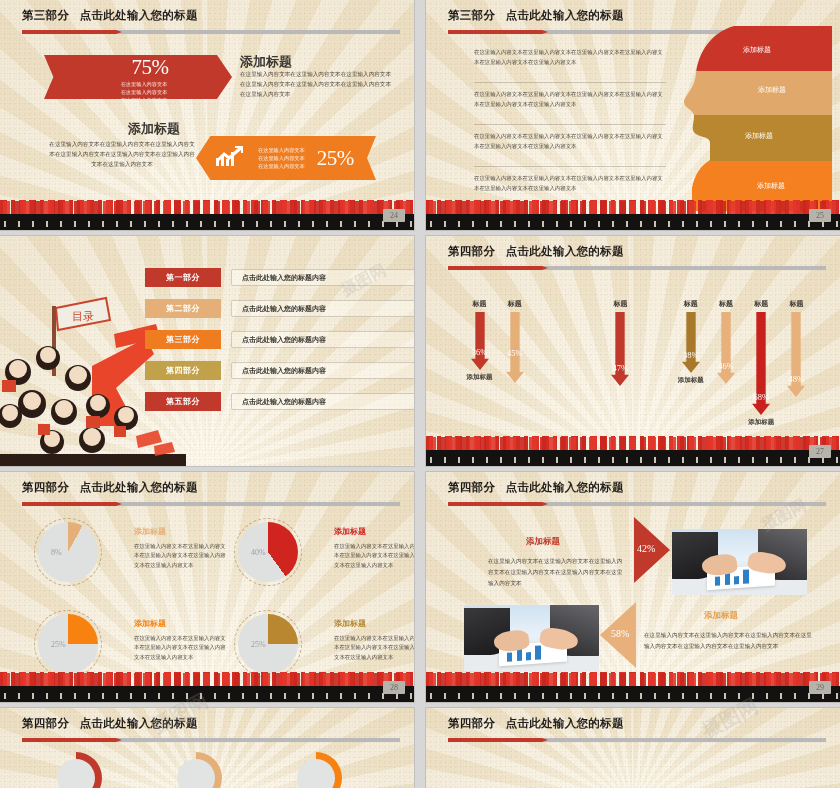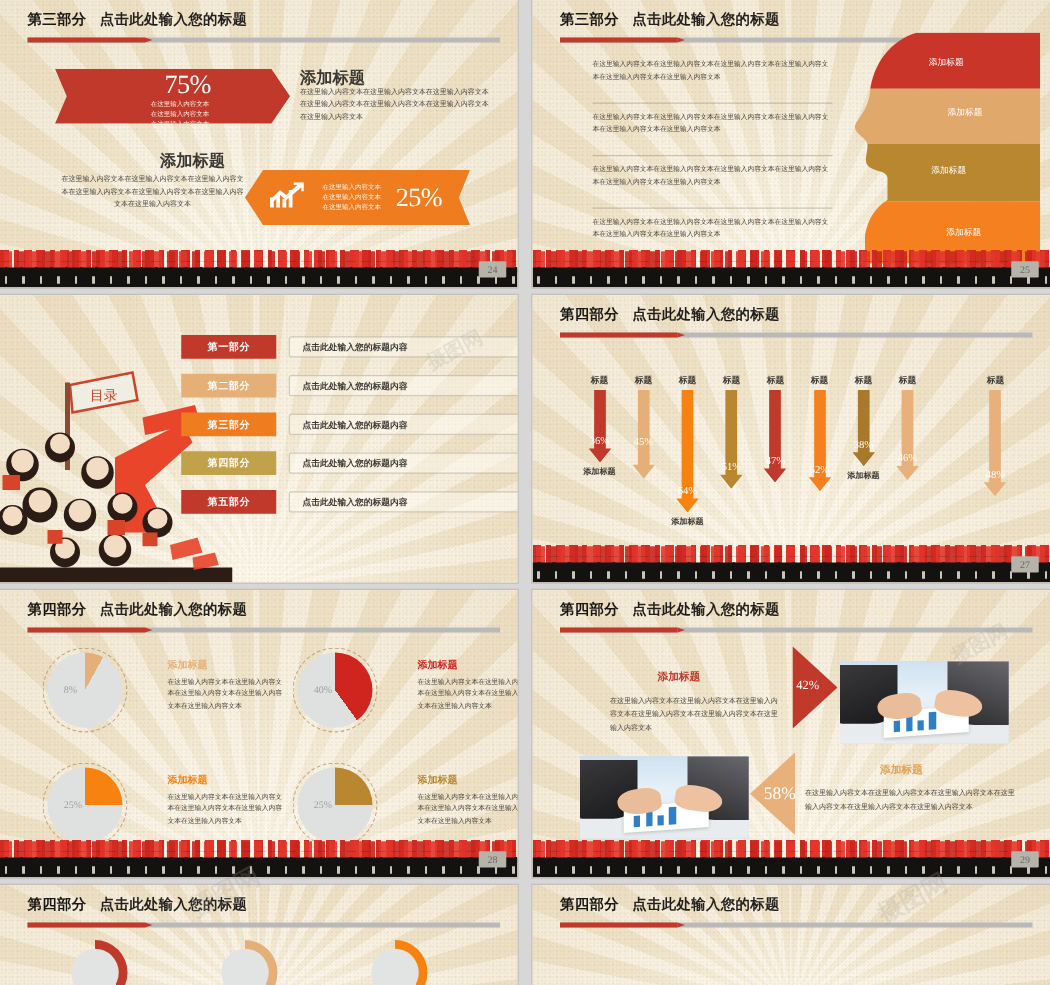--- a/index.html
+++ b/index.html
@@ -403,64 +403,50 @@
           <div class="pct" style="top: 34.84px;">36%</div>
           <div class="sub" style="top: 61px;">添加标题</div>
         </div>
         <div class="dn" style="left: 35.2px; width: 35.2px; height: 71px; bottom: 39px;">
           <div class="lbl">标题</div>
           <svg width="18" height="71" viewBox="0 0 18 71" style="position: absolute; left: 50%; transform: translateX(-50%);">
             <path d="M4.32 0 H13.68 V59.84 H18 L9 71 L0 59.84 H4.32 Z" fill="#e5b077"></path>
           </svg>
           <div class="pct" style="top: 36px;">45%</div>
         </div>
-        <div class="dn" style="left: 70.4px; width: 35.2px; height: 98px; bottom: 12px;">
-          <div class="lbl">标题</div>
-          <svg width="18" height="98" viewBox="0 0 18 98" style="position: absolute; left: 50%; transform: translateX(-50%);">
-            <path d="M4.32 0 H13.68 V86.84 H18 L9 98 L0 86.84 H4.32 Z" fill="#f7820f"></path>
-          </svg>
-          <div class="pct" style="top: 74.84px;">64%</div>
-          <div class="sub" style="top: 101px;">添加标题</div>
-        </div>
-        <div class="dn" style="left: 105.6px; width: 35.2px; height: 79px; bottom: 31px;">
-          <div class="lbl">标题</div>
-          <svg width="18" height="79" viewBox="0 0 18 79" style="position: absolute; left: 50%; transform: translateX(-50%);">
-            <path d="M4.32 0 H13.68 V67.84 H18 L9 79 L0 67.84 H4.32 Z" fill="#b8872f"></path>
-          </svg>
-          <div class="pct" style="top: 55.84px;">51%</div>
-        </div>
         <div class="dn" style="left: 140.8px; width: 35.2px; height: 74px; bottom: 36px;">
           <div class="lbl">标题</div>
           <svg width="18" height="74" viewBox="0 0 18 74" style="position: absolute; left: 50%; transform: translateX(-50%);">
             <path d="M4.32 0 H13.68 V62.84 H18 L9 74 L0 62.84 H4.32 Z" fill="#c0392b"></path>
           </svg>
           <div class="pct" style="top: 50.84px;">47%</div>
-        </div>
-        <div class="dn" style="left: 176px; width: 35.2px; height: 81px; bottom: 29px;">
-          <div class="lbl">标题</div>
-          <svg width="18" height="81" viewBox="0 0 18 81" style="position: absolute; left: 50%; transform: translateX(-50%);">
-            <path d="M4.32 0 H13.68 V69.84 H18 L9 81 L0 69.84 H4.32 Z" fill="#f4801f"></path>
-          </svg>
-          <div class="pct" style="top: 57.84px;">52%</div>
         </div>
         <div class="dn" style="left: 211.2px; width: 35.2px; height: 61px; bottom: 49px;">
           <div class="lbl">标题</div>
           <svg width="18" height="61" viewBox="0 0 18 61" style="position: absolute; left: 50%; transform: translateX(-50%);">
             <path d="M4.32 0 H13.68 V49.84 H18 L9 61 L0 49.84 H4.32 Z" fill="#a8792a"></path>
           </svg>
           <div class="pct" style="top: 37.84px;">38%</div>
           <div class="sub" style="top: 64px;">添加标题</div>
         </div>
         <div class="dn" style="left: 246.4px; width: 35.2px; height: 72px; bottom: 38px;">
           <div class="lbl">标题</div>
           <svg width="18" height="72" viewBox="0 0 18 72" style="position: absolute; left: 50%; transform: translateX(-50%);">
             <path d="M4.32 0 H13.68 V60.84 H18 L9 72 L0 60.84 H4.32 Z" fill="#e8b07a"></path>
           </svg>
           <div class="pct" style="top: 48.84px;">46%</div>
         </div>
+        <div class="dn" style="left: 281.6px; width: 35.2px; height: 103px; bottom: 7px;">
+          <div class="lbl">标题</div>
+          <svg width="18" height="103" viewBox="0 0 18 103" style="position: absolute; left: 50%; transform: translateX(-50%);">
+            <path d="M4.32 0 H13.68 V91.84 H18 L9 103 L0 91.84 H4.32 Z" fill="#c8201c"></path>
+          </svg>
+          <div class="pct" style="top: 79.84px;">68%</div>
+          <div class="sub" style="top: 106px;">添加标题</div>
+        </div>
         <div class="dn" style="left: 316.8px; width: 35.2px; height: 85px; bottom: 25px;">
           <div class="lbl">标题</div>
           <svg width="18" height="85" viewBox="0 0 18 85" style="position: absolute; left: 50%; transform: translateX(-50%);">
             <path d="M4.32 0 H13.68 V73.84 H18 L9 85 L0 73.84 H4.32 Z" fill="#e8b07a"></path>
           </svg>
           <div class="pct" style="top: 61.84px;">48%</div>
         </div>
       </div>
 
     <div class="footer">
@@ -575,21 +561,21 @@
           <i></i>
         </div>
       <div class="handL"></div>
       <div class="handR"></div>
     </div>
 
     <div class="tri-r" style="left:174px; top:130px;">
       <svg width="36" height="66" viewBox="0 0 36 66">
           <path d="M36 0 L0 33 L36 66 Z" fill="#e8b07a"></path>
         </svg>
-      <span style="position:absolute;left:11px;top:26px;color:#fff;font-size:14px;font-family:'Liberation Serif',serif;">58%</span>
+      <span style="position:absolute;left:11px;top:26px;color:#fff;font-size:10px;font-family:'Liberation Serif',serif;">58%</span>
     </div>
 
     <div class="s6-t" style="left:278px; top:138px; color:#e5a050;">添加标题</div>
     <div class="s6-b" style="left:218px; top:158px; width:172px;">在这里输入内容文本在这里输入内容文本在这里输入内容文本在这里输入内容文本在这里输入内容文本在这里输入内容文本</div>
 
     <div class="footer">
       <div class="flags"></div>
       <div class="flags2"></div>
       <div class="crowd">
           <i></i>

